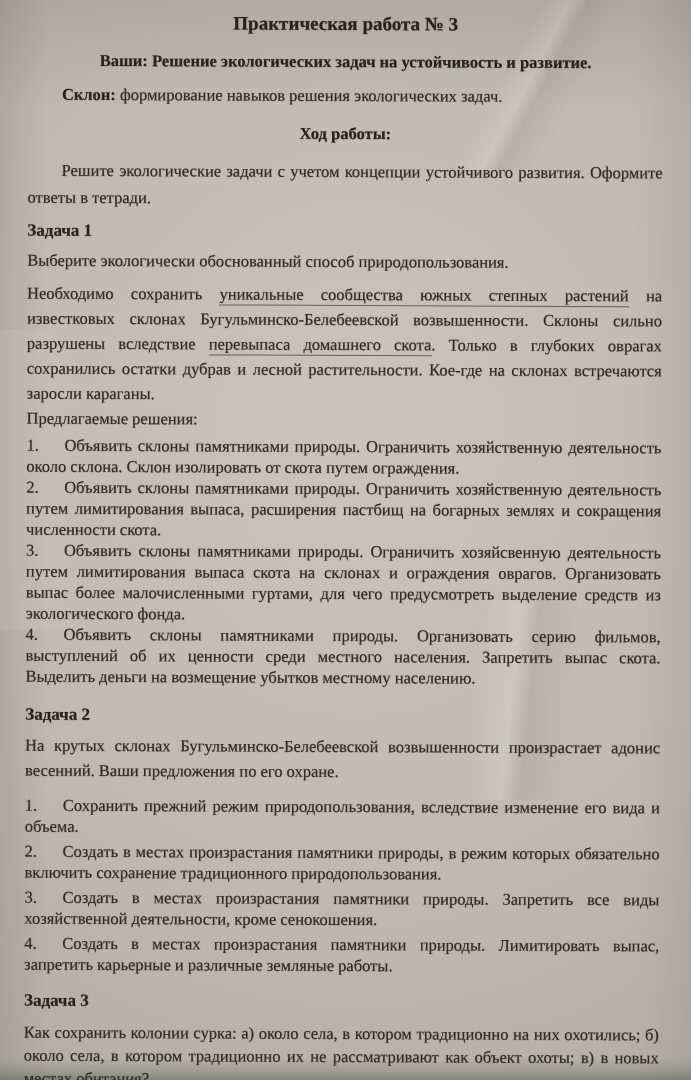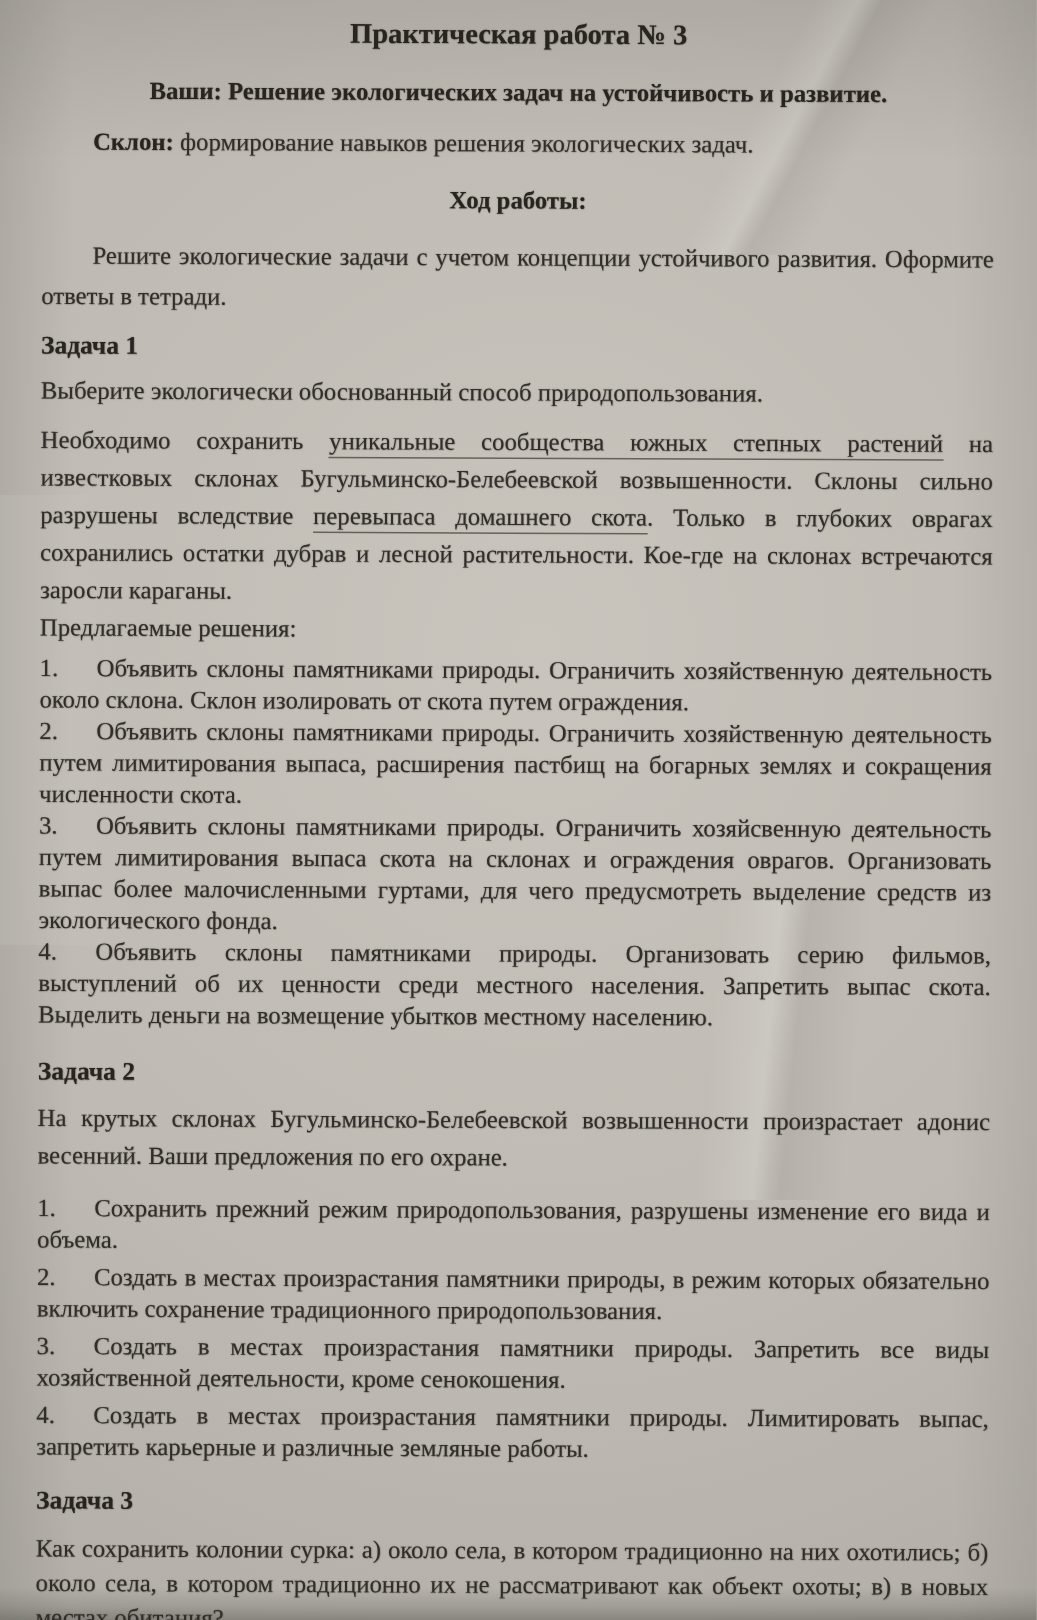--- a/index.html
+++ b/index.html
@@ -79,21 +79,21 @@
     <div class="items task1">
       <p class="item"><span class="num">1.</span><span>Объявить склоны памятниками природы. Ограничить хозяйственную деятельность около склона. Склон изолировать от скота путем ограждения.</span></p>
       <p class="item"><span class="num">2.</span><span>Объявить склоны памятниками природы. Ограничить хозяйственную деятельность путем лимитирования выпаса, расширения пастбищ на богарных землях и сокращения численности скота.</span></p>
       <p class="item"><span class="num">3.</span><span>Объявить склоны памятниками природы. Ограничить хозяйсвенную деятельность путем лимитирования выпаса скота на склонах и ограждения оврагов. Организовать выпас более малочисленными гуртами, для чего предусмотреть выделение средств из экологического фонда.</span></p>
       <p class="item"><span class="num">4.</span><span>Объявить склоны памятниками природы. Организовать серию фильмов, выступлений об их ценности среди местного населения. Запретить выпас скота. Выделить деньги на возмещение убытков местному населению.</span></p>
     </div>
 
     <p class="task-head t2">Задача 2</p>
     <p class="intro i2">На крутых склонах Бугульминско-Белебеевской возвышенности произрастает адонис весенний. Ваши предложения по его охране.</p>
     <div class="items task2" style="margin-top:12px;">
-      <p class="item"><span class="num">1.</span><span>Сохранить прежний режим природопользования, разрушены изменение его вида и объема.</span></p>
+      <p class="item"><span class="num">1.</span><span>Сохранить прежний режим природопользования, вследствие изменение его вида и объема.</span></p>
       <p class="item"><span class="num">2.</span><span>Создать в местах произрастания памятники природы, в режим которых обязательно включить сохранение традиционного природопользования.</span></p>
       <p class="item"><span class="num">3.</span><span>Создать в местах произрастания памятники природы. Запретить все виды хозяйственной деятельности, кроме сенокошения.</span></p>
       <p class="item"><span class="num">4.</span><span>Создать в местах произрастания памятники природы. Лимитировать выпас, запретить карьерные и различные земляные работы.</span></p>
     </div>
 
     <p class="task-head t3">Задача 3</p>
     <p class="intro i3">Как сохранить колонии сурка: а) около села, в котором традиционно на них охотились; б) около села, в котором традиционно их не рассматривают как объект охоты; в) в новых местах обитания?</p>
 
   </div>
 </div>

